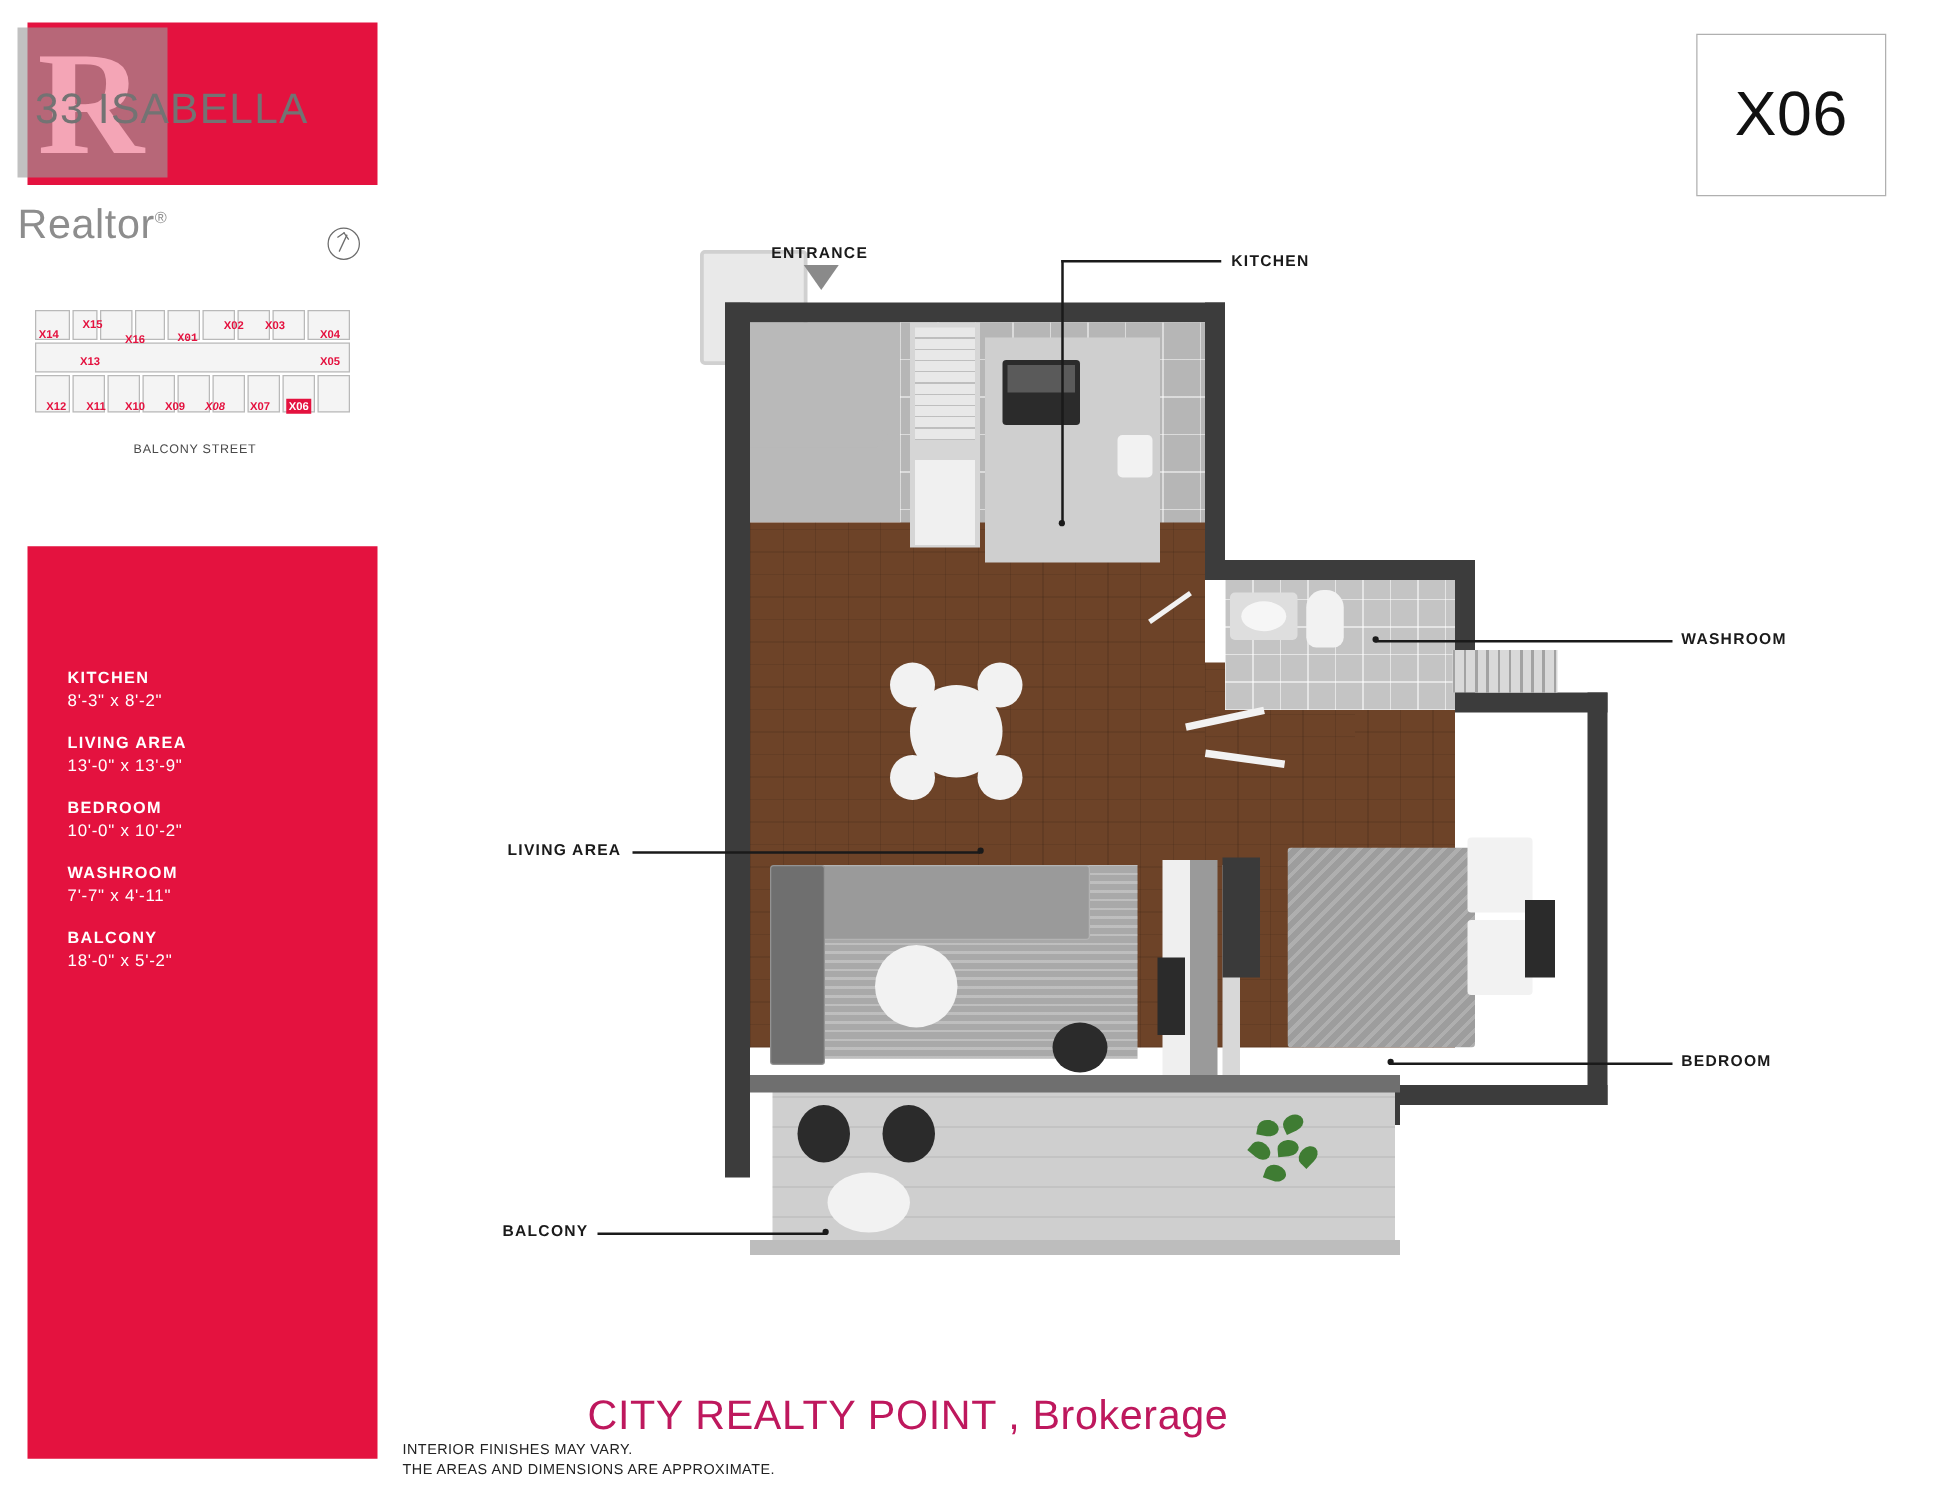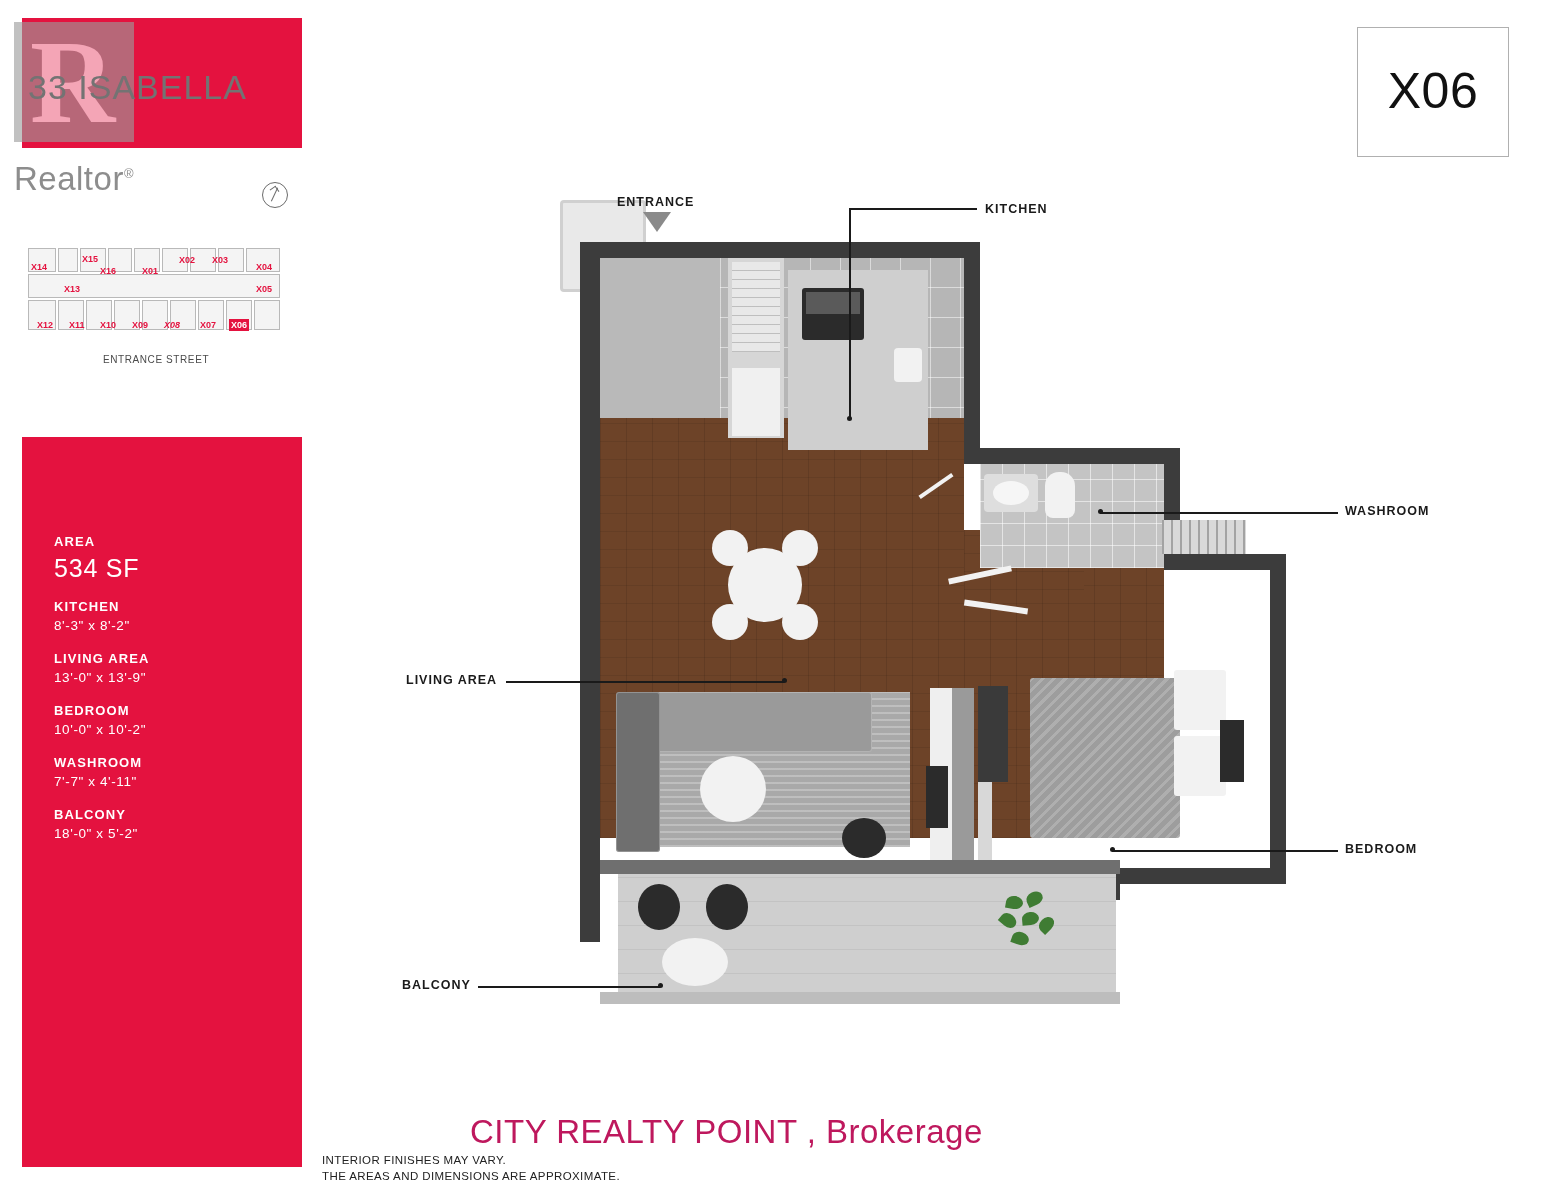--- a/index.html
+++ b/index.html
@@ -400,47 +400,43 @@
     <div class="kp-unitbox" style="left:36px; top:58px; width:26px; height:30px;"></div>
     <div class="kp-unitbox" style="left:64px; top:58px; width:26px; height:30px;"></div>
     <div class="kp-unitbox" style="left:92px; top:58px; width:26px; height:30px;"></div>
     <div class="kp-unitbox" style="left:120px;top:58px; width:26px; height:30px;"></div>
     <div class="kp-unitbox" style="left:148px;top:58px; width:26px; height:30px;"></div>
     <div class="kp-unitbox" style="left:176px;top:58px; width:26px; height:30px;"></div>
     <div class="kp-unitbox" style="left:204px;top:58px; width:26px; height:30px;"></div>
     <div class="kp-unitbox" style="left:232px;top:58px; width:26px; height:30px;" style2=""></div>
 
     <div class="kp-label" style="left:9px;  top:20px;">X14</div>
-    <div class="kp-label" style="left:60px; top:12px;">X15</div>
+    <div class="kp-label" style="left:44px; top:12px;">X15</div>
     <div class="kp-label" style="left:78px; top:24px;">X16</div>
-    <div class="kp-label" style="left:120px;top:24px;">X01</div>
+    <div class="kp-label" style="left:120px;top:24px;font-family:Liberation Mono, monospace;">X01</div>
     <div class="kp-label" style="left:157px;top:13px;">X02</div>
     <div class="kp-label" style="left:190px;top:13px;">X03</div>
     <div class="kp-label" style="left:234px;top:20px;">X04</div>
     <div class="kp-label" style="left:234px;top:42px;">X05</div>
 
     <div class="kp-label" style="left:6px;  top:42px;padding-left:36px;">X13</div>
     <div class="kp-label" style="left:15px; top:78px;">X12</div>
     <div class="kp-label" style="left:47px; top:78px;">X11</div>
     <div class="kp-label" style="left:78px; top:78px;">X10</div>
     <div class="kp-label" style="left:110px;top:78px;">X09</div>
     <div class="kp-label" style="left:142px;top:78px;font-style:italic;">X08</div>
     <div class="kp-label" style="left:178px;top:78px;">X07</div>
     <div class="kp-label sel" style="left:207px;top:77px;">X06</div>
   </div>
-  <div class="kp-street">ENTRANCE STREET</div>
+  <div class="kp-street">BALCONY STREET</div>
 </div>
 
 <div class="info-panel">
   <div class="info-list">
 
-    <div class="info-block">
-      <div class="info-key">AREA</div>
-      <div class="info-area-val">534 SF</div>
-    </div>
 
     <div class="info-block">
       <div class="info-key">KITCHEN</div>
       <div class="info-val">8'-3" x 8'-2"</div>
     </div>
 
     <div class="info-block">
       <div class="info-key">LIVING AREA</div>
       <div class="info-val">13'-0" x 13'-9"</div>
     </div>

